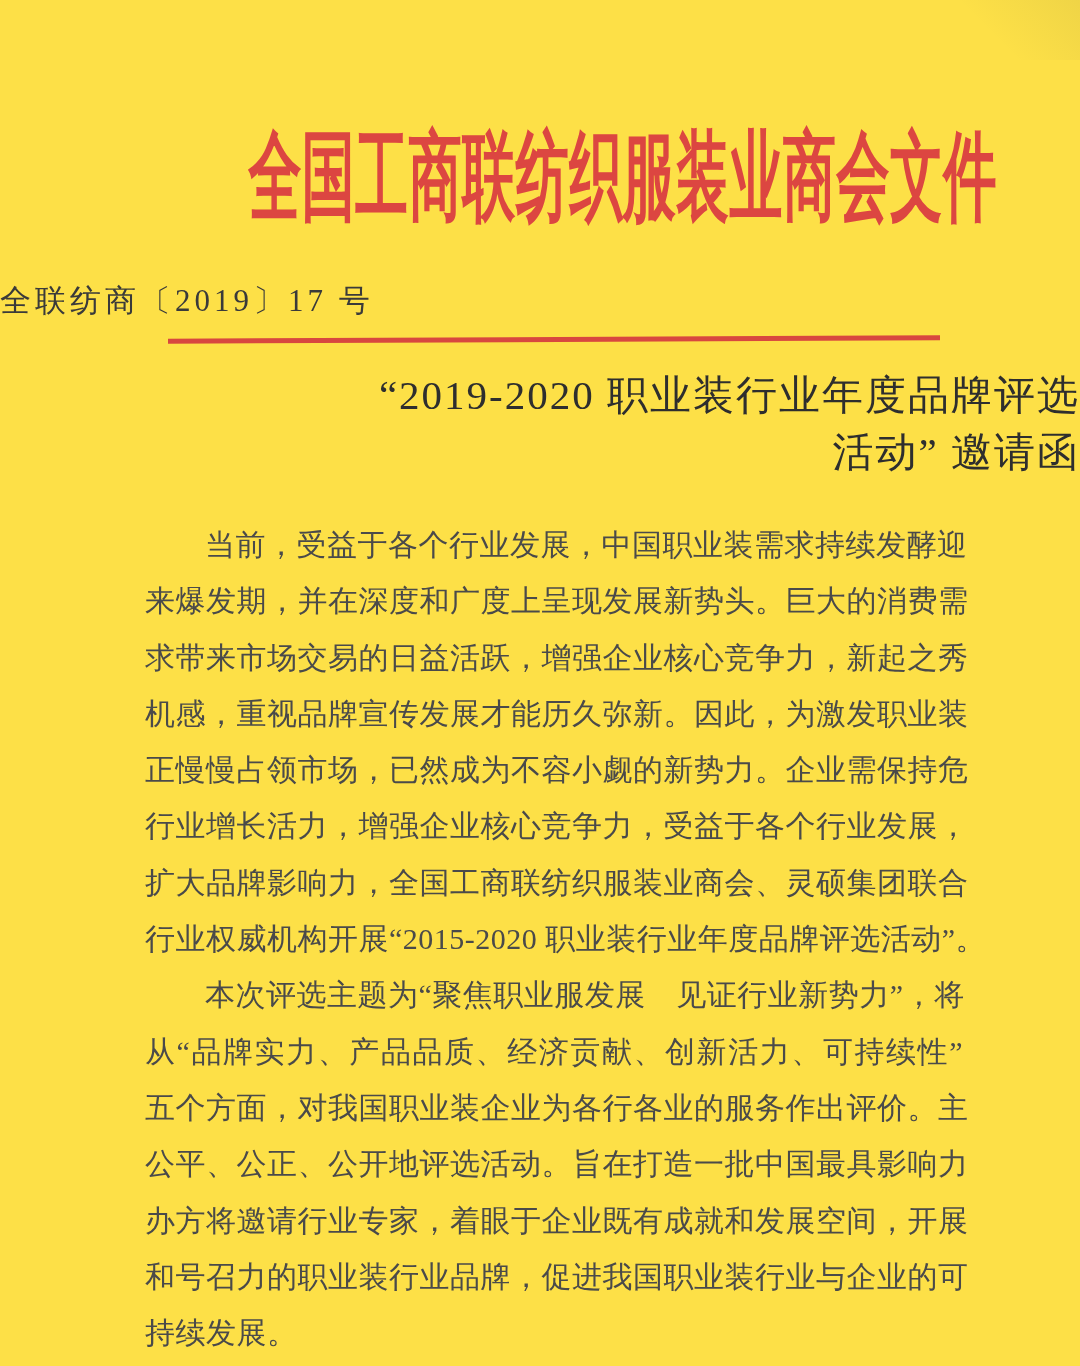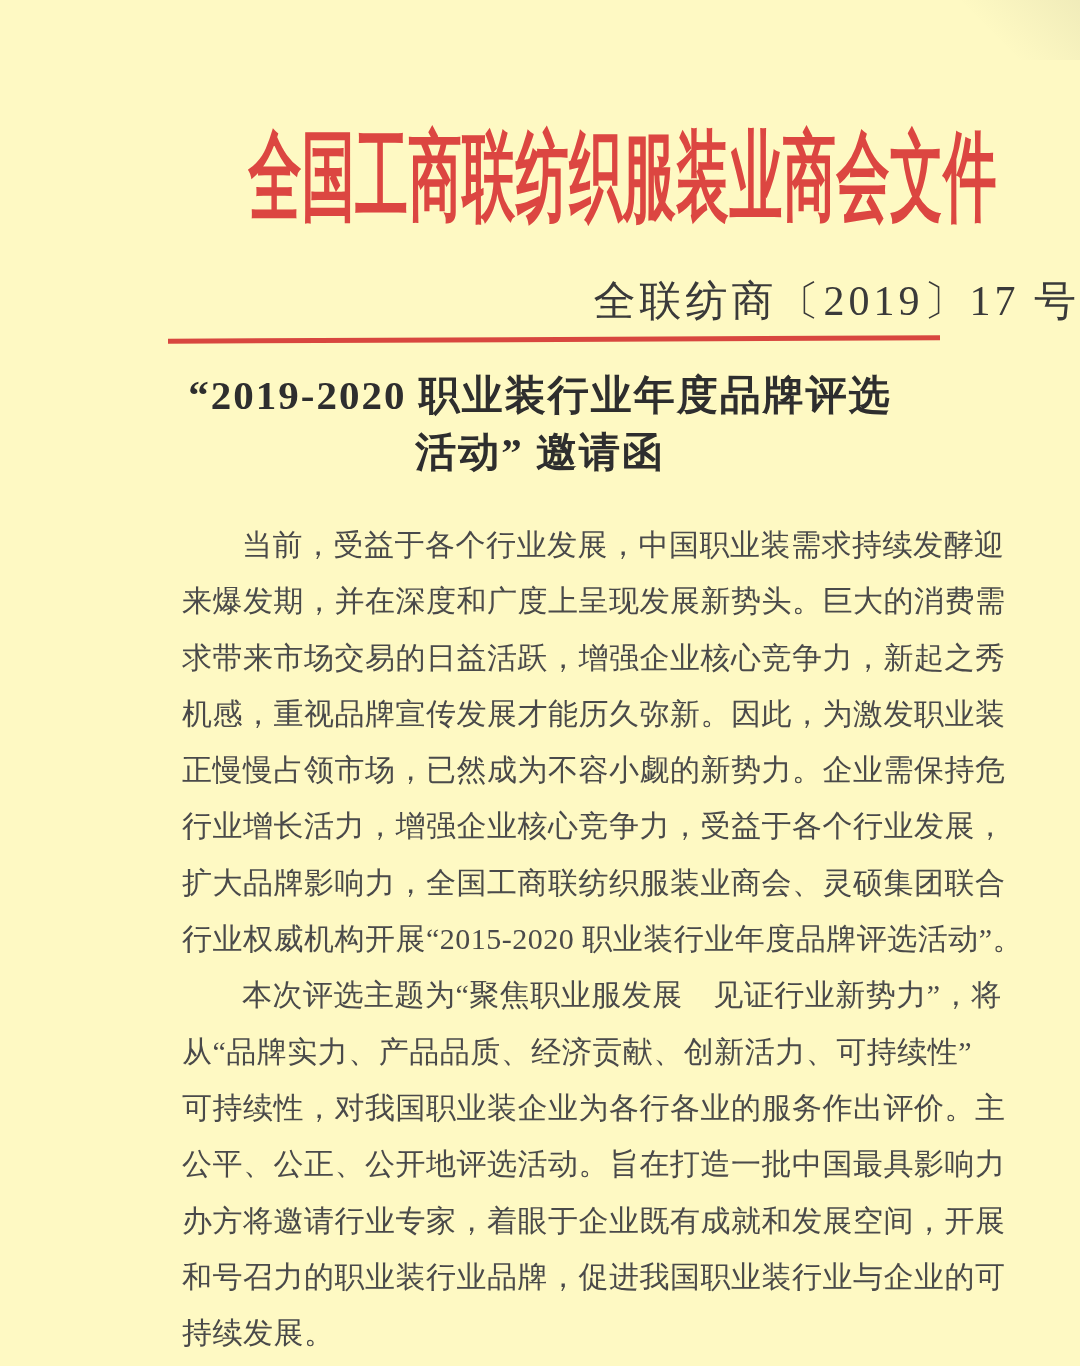--- a/index.html
+++ b/index.html
@@ -10,21 +10,21 @@
     --docnum-text: #3a3a3a;
   }
   * { margin: 0; padding: 0; box-sizing: border-box; }
   html, body { background: #ffffff; }
   body { font-family: "Liberation Serif", "DejaVu Serif", serif; }
 
   .page {
     position: relative;
     width: 1080px;
     height: 1366px;
-    background: #fef9c3;
+    background: #fde047;
     overflow: hidden;
   }
 
   
   .scan-shade {
     position: absolute;
     top: 0; right: 0;
     width: 130px; height: 60px;
     background: linear-gradient(225deg, rgba(60,60,60,0.07), rgba(60,60,60,0.0) 65%);
   }
@@ -42,67 +42,66 @@
     transform: scaleX(0.54);
     white-space: nowrap;
     letter-spacing: 1px;
   }
 
   .doc-number {
     position: absolute;
     top: 281px;
     left: 0;
     width: 100%;
-    text-align: right;
-    font-size: 42px;
+    text-align: left;
+    font-size: 31px;
     line-height: 40px;
     color: var(--docnum-text, #3a3a3a);
     letter-spacing: 4px;
   }
 
   .red-rule {
     position: absolute;
     top: 337px;
     left: 168px;
     width: 772px;
     height: 5px;
     background: var(--rule-red, #d8473f);
     transform: rotate(-0.25deg);
   }
 
   .doc-title {
     position: absolute;
     top: 367px;
     left: 0;
     width: 100%;
-    text-align: center;
+    text-align: right;
     font-size: 41px;
     line-height: 57px;
-    font-weight: bold;
+    font-weight: normal;
     color: var(--title-text, #2e2e2e);
     letter-spacing: 2px;
   }
 
   .body-text {
     position: absolute;
     top: 517px;
     left: 145px;
     width: 818px;
     font-size: 30px;
     color: var(--body-text, #4a4a4a);
   }
 
   .body-text .line {
     height: 56.3px;
     line-height: 56.3px;
     text-align: justify;
     text-align-last: justify;
     white-space: nowrap;
     letter-spacing: 0.5px;
-    margin-left: 37px;
   }
 
   .body-text .line.indent { text-indent: 2em; }
 
   .body-text .line.short {
     text-align-last: left;
     text-align: center;
   }
 </style>
 </head>
@@ -127,20 +126,20 @@
     <div class="line indent">当前，受益于各个行业发展，中国职业装需求持续发酵迎</div>
     <div class="line">来爆发期，并在深度和广度上呈现发展新势头。巨大的消费需</div>
     <div class="line">求带来市场交易的日益活跃，增强企业核心竞争力，新起之秀</div>
     <div class="line">机感，重视品牌宣传发展才能历久弥新。因此，为激发职业装</div>
     <div class="line">正慢慢占领市场，已然成为不容小觑的新势力。企业需保持危</div>
     <div class="line">行业增长活力，增强企业核心竞争力，受益于各个行业发展，</div>
     <div class="line">扩大品牌影响力，全国工商联纺织服装业商会、灵硕集团联合</div>
     <div class="line">行业权威机构开展“2015-2020 职业装行业年度品牌评选活动”。</div>
     <div class="line indent">本次评选主题为“聚焦职业服发展　见证行业新势力”，将</div>
     <div class="line">从“品牌实力、产品品质、经济贡献、创新活力、可持续性”</div>
-    <div class="line">可持续性，对我国职业装企业为各行各业的服务作出评价。主</div>
+    <div class="line">五个方面，对我国职业装企业为各行各业的服务作出评价。主</div>
     <div class="line">公平、公正、公开地评选活动。旨在打造一批中国最具影响力</div>
     <div class="line">办方将邀请行业专家，着眼于企业既有成就和发展空间，开展</div>
     <div class="line">和号召力的职业装行业品牌，促进我国职业装行业与企业的可</div>
     <div class="line short">持续发展。</div>
   </div>
 
 </div>
 
 </body></html>

